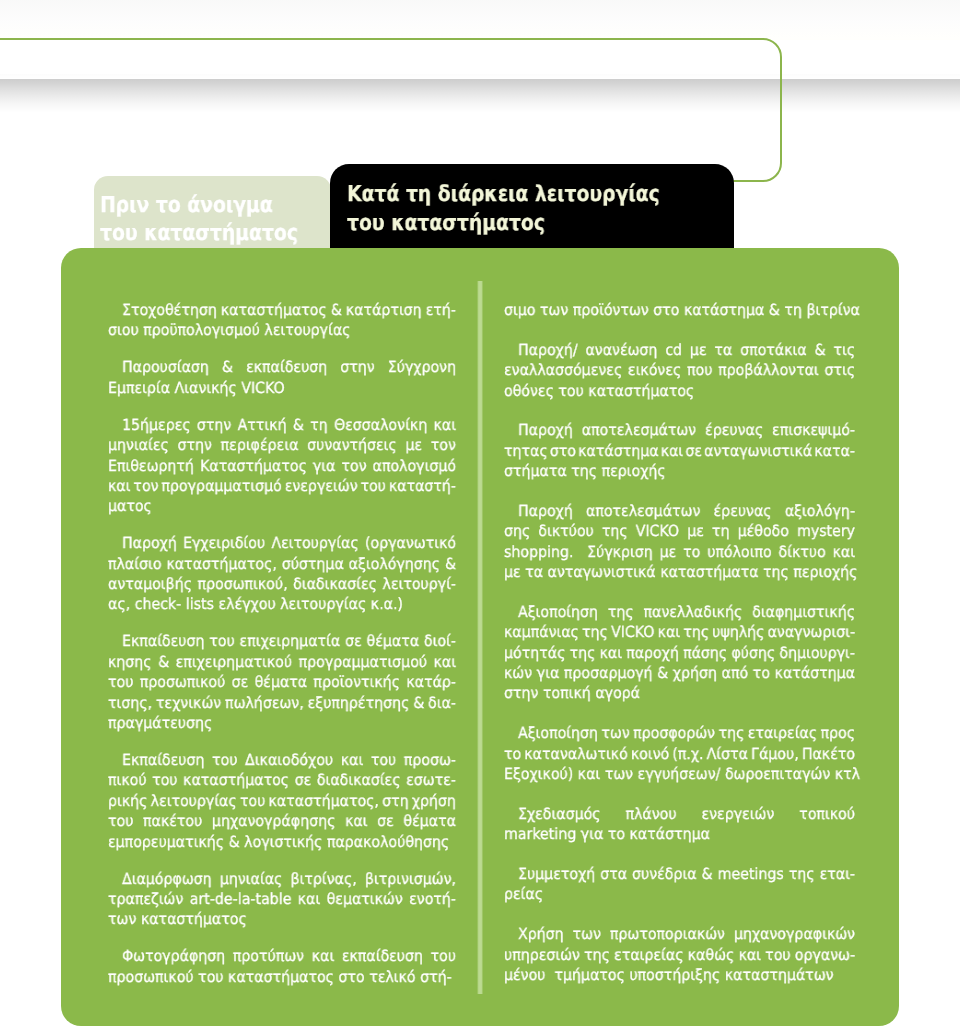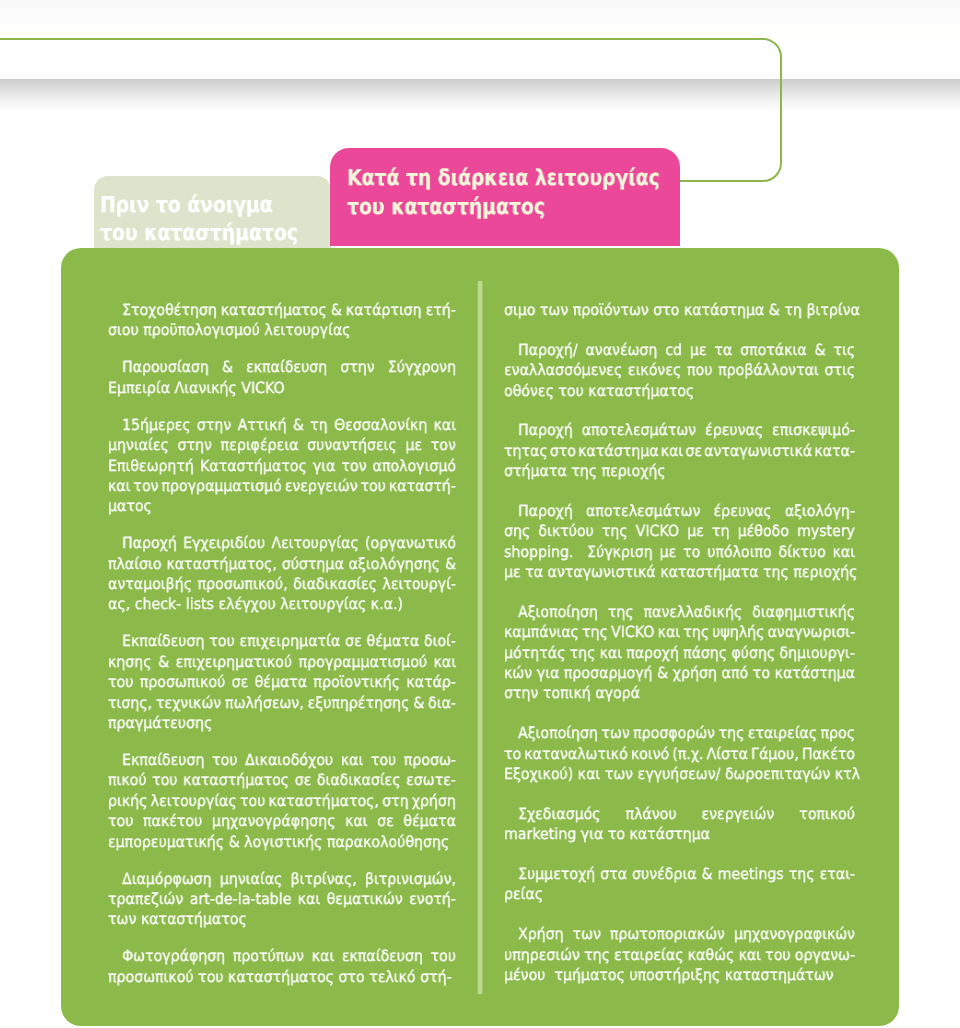--- a/index.html
+++ b/index.html
@@ -11,21 +11,21 @@
  background:linear-gradient(to bottom,rgba(0,0,0,0.195) 0%,rgba(0,0,0,0.175) 10%,rgba(0,0,0,0.105) 38%,rgba(0,0,0,0.035) 72%,rgba(0,0,0,0) 100%);}
 .fold-highlight{position:absolute;left:0;top:74px;width:960px;height:5px;
  background:linear-gradient(to bottom,rgba(0,0,0,0.012) 0%,rgba(0,0,0,0.0) 100%);}
 .page-top-tint{position:absolute;left:0;top:0;width:960px;height:40px;
  background:linear-gradient(to bottom,rgba(140,150,135,0.055) 0%,rgba(140,150,135,0.02) 55%,rgba(255,255,245,0.25) 95%,rgba(255,255,245,0.35) 100%);}
 .frame{position:absolute;left:0;top:0;width:960px;height:260px;}
 .frame path{fill:none;stroke:#8cb54c;stroke-width:2;}
 .tab{position:absolute;box-sizing:border-box;}
 .tab-inactive{left:94px;top:176px;width:237px;height:78px;background:#dde4cb;
  border-radius:14px 14px 0 0;}
-.tab-active{left:330px;top:148px;width:350px;height:98px;background:#ec4899;
+.tab-active{left:330px;top:164px;width:404px;height:98px;background:#000000;
  border-radius:19px 19px 0 0;}
 .tab-text{position:absolute;}
 .tab-line{font-weight:bold;white-space:nowrap;transform:scaleX(0.858) translateZ(0);transform-origin:left center;will-change:transform;}
 .tab-inactive .tab-text{left:6px;top:16px;}
 .tab-inactive .tab-line{color:#ffffff;font-size:21.9px;line-height:27.5px;-webkit-text-stroke:0.3px #ffffff;}
 .tab-active .tab-text{left:17px;top:17px;}
 .tab-active .tab-line{color:#f3f6d8;font-size:21.9px;line-height:28.5px;-webkit-text-stroke:0.3px #f3f6d8;}
 .panel{position:absolute;left:61px;top:248px;width:838px;height:778px;
  background:#8bb94a;border-radius:20px;}
 .divider{position:absolute;left:477px;top:281px;width:6px;height:713px;

